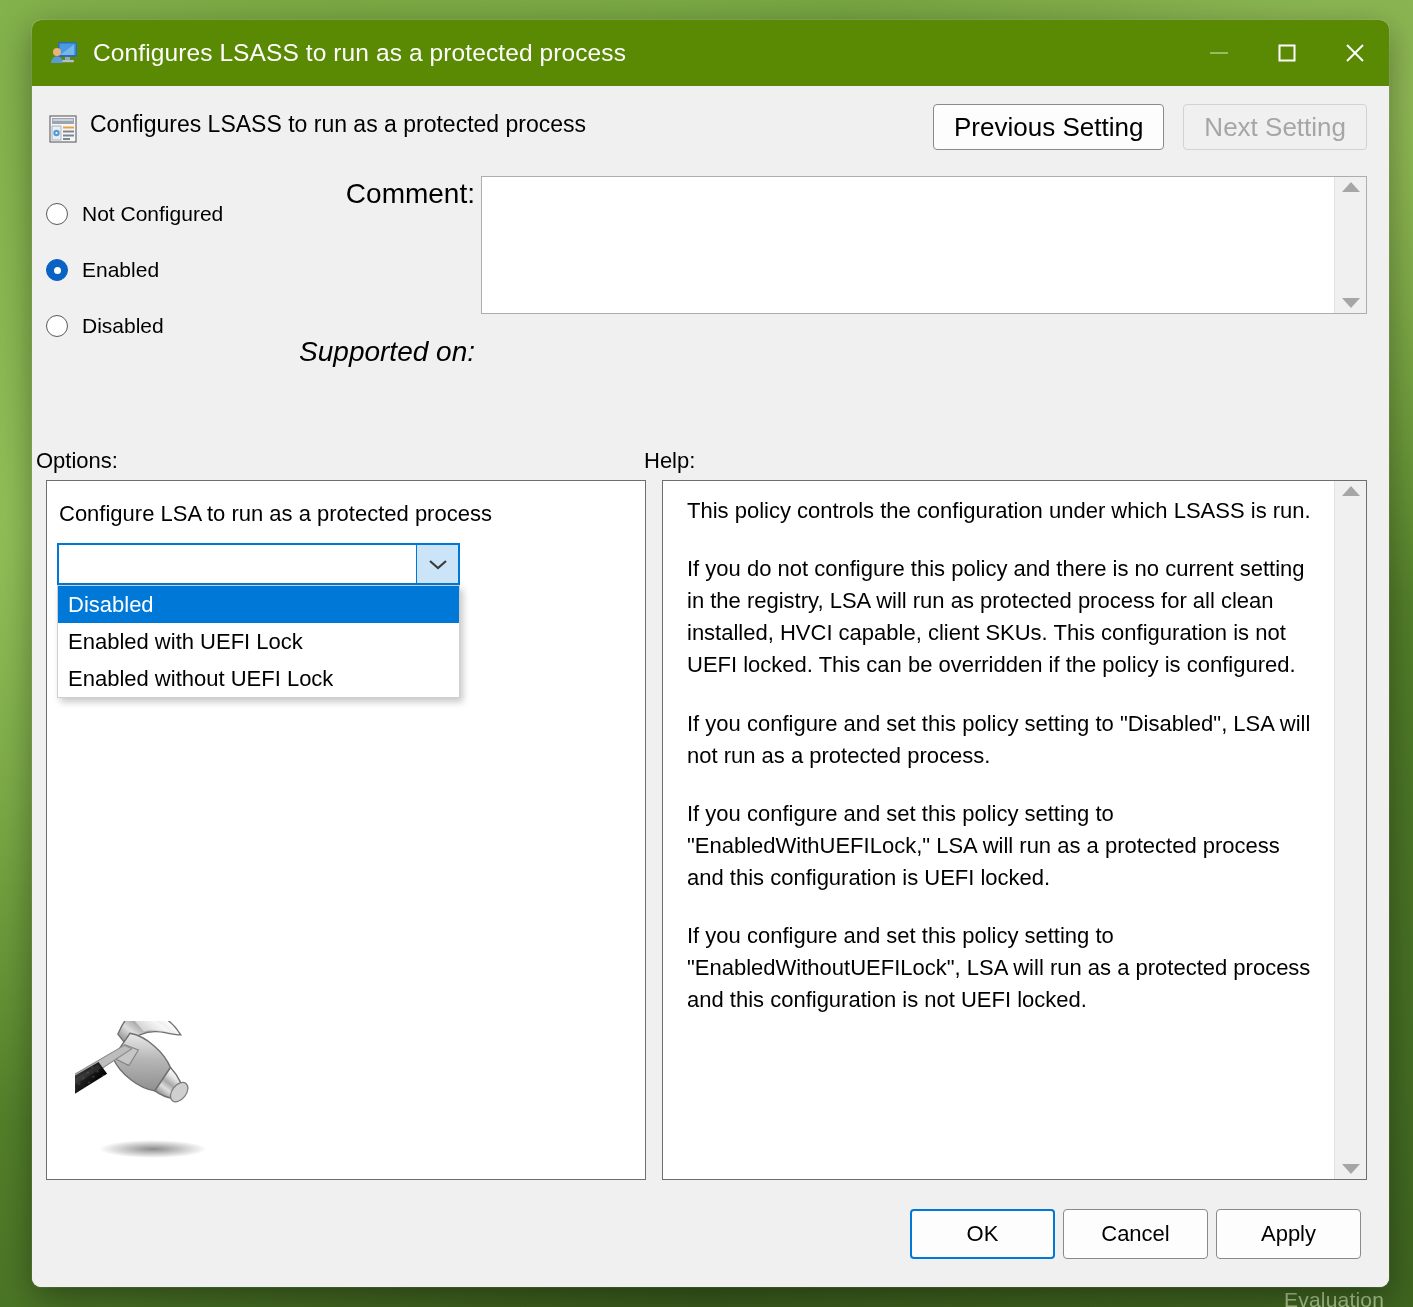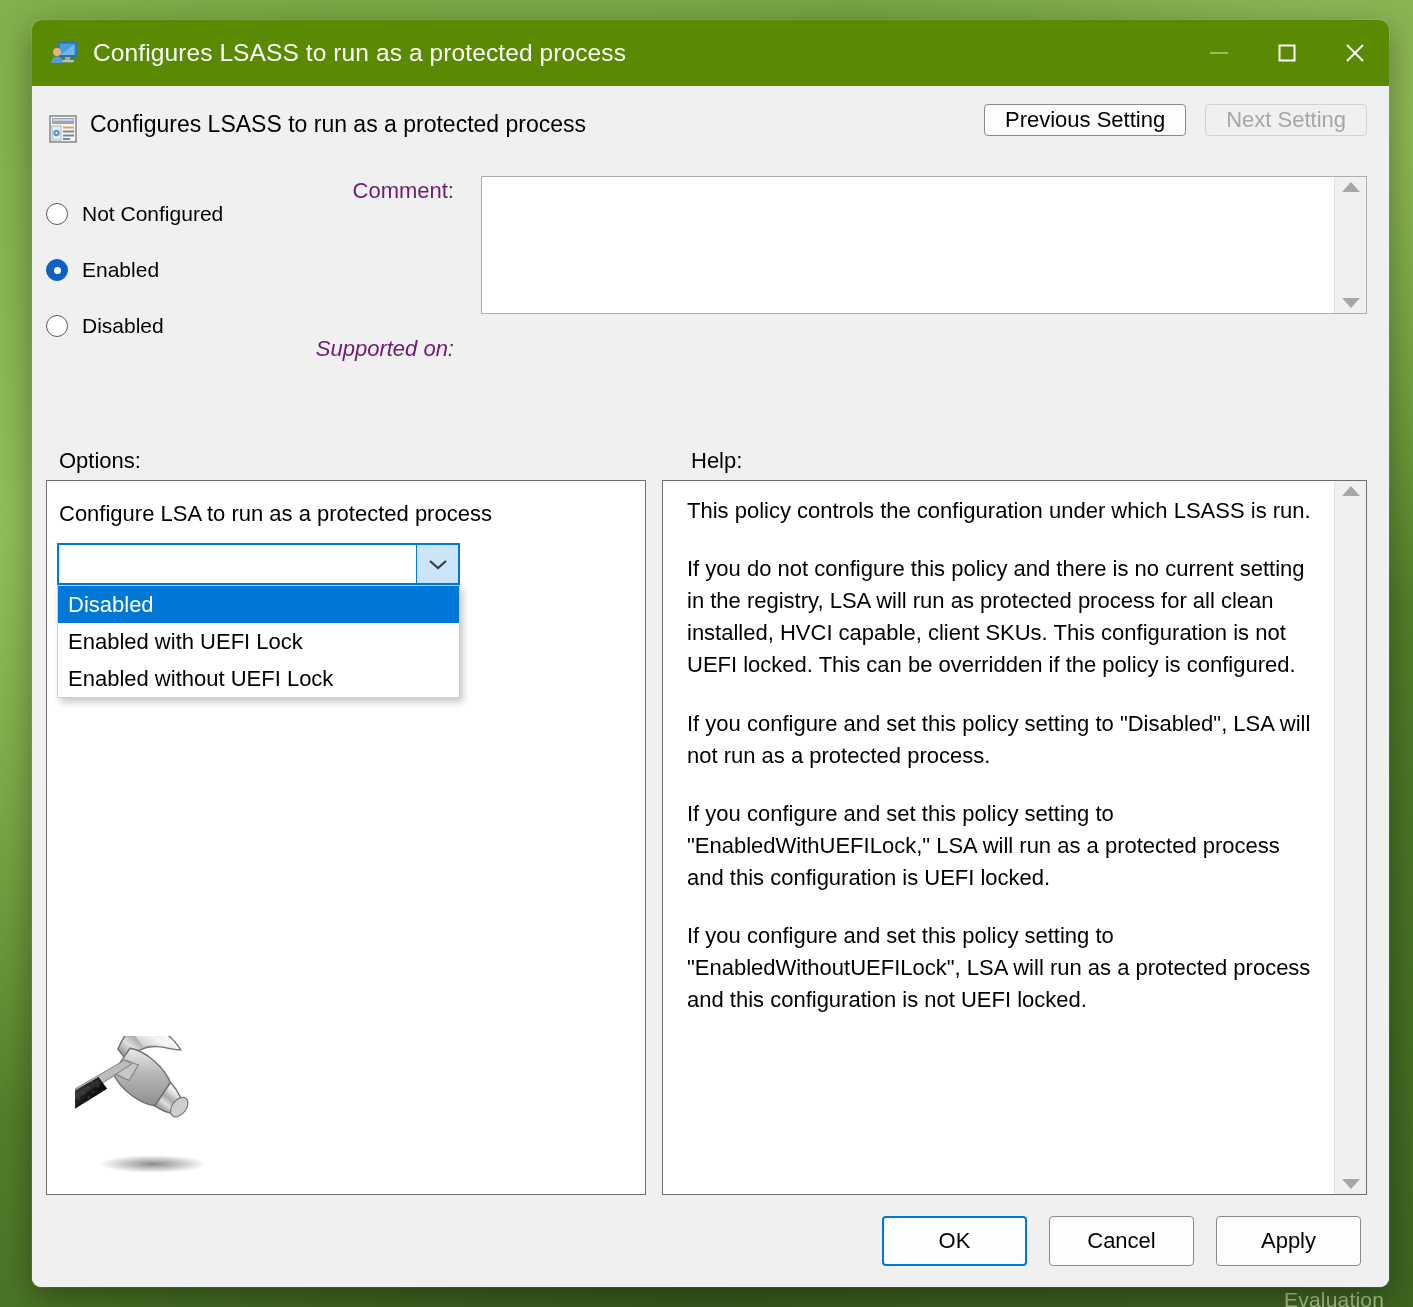--- a/index.html
+++ b/index.html
@@ -104,27 +104,27 @@
   .pol-name {
     font-size: 23px;
     color: #000;
     margin-top: 3px;
     white-space: nowrap;
   }
   .hdr-spacer { flex: 1 1 auto; }
   .setting-btns { display: flex; gap: 19px; margin-top: -4px; }
   .btn {
     font-family: "Liberation Sans", sans-serif;
-    font-size: 22px;
+    font-size: 26px;
     color: #000;
     background: #fdfdfd;
     border: 1px solid #8a8a8a;
     border-radius: 4px;
     padding: 0 20px;
-    height: 32px;
+    height: 46px;
     min-width: 148px;
     cursor: default;
     display: inline-flex;
     align-items: center;
     justify-content: center;
     white-space: nowrap;
   }
   .btn.disabled {
     color: #a6a6a6;
     background: #f0f0f0;
@@ -172,23 +172,23 @@
     background: #fff;
     border-radius: 50%;
   }
   .radio-label { font-size: 21px; color: #000; }
 
   .fields { flex: 1 1 auto; display: flex; flex-direction: column; }
   .field-row { display: flex; align-items: flex-start; }
   .field-label {
     width: 185px;
     text-align: right;
-    font-size: 22px;
-    color: #701a75;
-    padding-right: 27px;
+    font-size: 28px;
+    color: #000000;
+    padding-right: 6px;
     padding-top: 2px;
     flex: 0 0 auto;
     white-space: nowrap;
   }
   .textbox {
     flex: 1 1 auto;
     border: 1px solid #adadad;
     background: #ffffff;
     position: relative;
     display: flex;
@@ -213,23 +213,22 @@
     align-items: center;
     padding: 5px 0;
   }
   .arrow { width: 0; height: 0; }
   .arrow.up { border-left: 9px solid transparent; border-right: 9px solid transparent; border-bottom: 10px solid #a6a6a6; }
   .arrow.down { border-left: 9px solid transparent; border-right: 9px solid transparent; border-top: 10px solid #a6a6a6; }
 
   
   #panel-labels {
     display: flex;
-    padding: 12px 22px 6px 27px;
-    flex: 0 0 auto;
-    gap: 24px;
+    padding: 12px 22px 6px 4px;
+    flex: 0 0 auto;
   }
   .panel-label { font-size: 22px; color: #000; }
   #opt-label-wrap { width: 608px; flex: 0 0 auto; }
 
   
   #panels {
     display: flex;
     padding: 0 22px 0 14px;
     gap: 16px;
     flex: 1 1 auto;
@@ -321,27 +320,27 @@
 
   
   #hammer {
     position: absolute;
     left: 28px; bottom: 8px;
     width: 180px; height: 150px;
   }
 
   
   #footer {
-    height: 92px;
+    height: 107px;
     flex: 0 0 auto;
     display: flex;
     align-items: center;
     justify-content: flex-end;
     padding: 0 28px 0 0;
-    gap: 22px;
+    gap: 8px;
   }
   #footer .btn { min-width: 145px; height: 50px; font-size: 22px; }
 </style>
 </head>
 <body>
 
 <div id="desktop">
 
   <div id="desktop-text">Evaluation</div>
 

